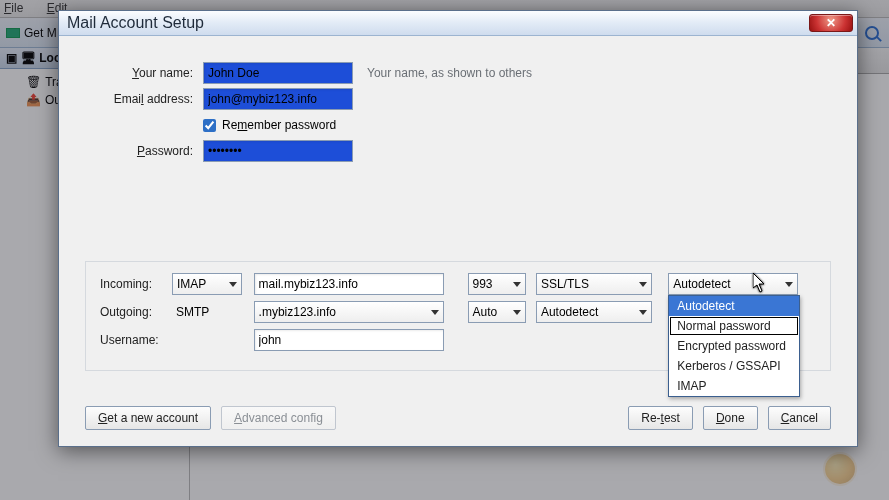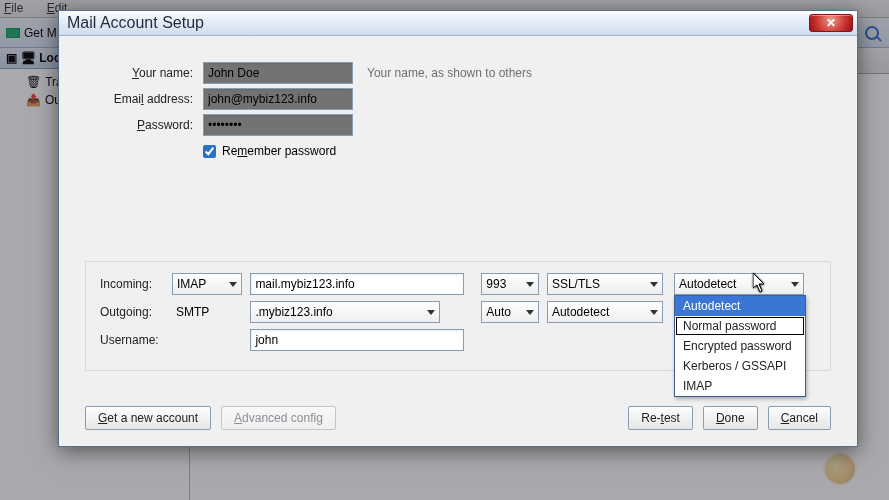--- a/index.html
+++ b/index.html
@@ -29,39 +29,39 @@
 .titlebar { height:25px; background: linear-gradient(#fbfdff,#e2ebf6 50%,#cfdcee); border-bottom:1px solid #9cb4d0; display:flex; align-items:center; padding:0 4px 0 8px; }
 .titlebar .title { color:#1f2b3a; font-size:16px; }
 .titlebar .spacer { flex:1; }
 .titlebar .closebtn { width:44px; height:18px; border-radius:3px; background: radial-gradient(circle at 50% 30%, #e98,#c33 60%,#911); border:1px solid #7a1818; display:flex; align-items:center; justify-content:center; color:#fff; font-weight:bold; font-size:10px; box-shadow: inset 0 1px 0 rgba(255,255,255,0.4);}
 .dlg-body { position:absolute; top:25px; left:0; right:0; bottom:0; padding:16px 26px; }
 
 .form-top { margin-top:8px; }
 .row { display:flex; align-items:center; height:26px; }
 .row .lbl { width:118px; text-align:right; padding-right:10px; color:#222; }
 .row .lbl u { text-decoration: underline; }
-.row input[type=text], .row input[type=password] { width:150px; height:22px; border:1px solid #8a9cb3; background:#737373; padding:2px 4px; box-shadow: inset 1px 1px 2px rgba(0,0,0,0.08);}
+.row input[type=text], .row input[type=password] { width:150px; height:22px; border:1px solid #8a9cb3; background:#1d4ed8; padding:2px 4px; box-shadow: inset 1px 1px 2px rgba(0,0,0,0.08);}
 .row .hint { margin-left:14px; color:#6a6f75; }
 .row.chk { padding-left:118px; }
 .row.chk input { margin-right:6px; accent-color:#2d6fc6;}
 .row.chk label u { text-decoration: underline; }
 
 
 .srvblock { position:absolute; left:26px; right:26px; top:225px; border:1px solid #d5d9de; padding:8px 14px 16px; }
 .srvblock table { width:100%; border-collapse:collapse; }
 .srvblock th { text-align:left; font-weight:normal; color:#444; padding-bottom:4px; }
 .srvblock td { padding:3px 4px 3px 0; vertical-align:middle; }
 .srvblock td.lbl2 { width:72px; text-align:left; color:#222; }
 select, .combo { height:22px; border:1px solid #8a9cb3; background:linear-gradient(#fff,#eee); padding:1px 4px; }
 .combo { display:flex; align-items:center; justify-content:space-between; }
 .combo .arr { width:0;height:0;border-left:4px solid transparent;border-right:4px solid transparent;border-top:5px solid #333; margin-left:6px;}
 input.txt2 { height:22px; border:1px solid #8a9cb3; background:#fff; padding:2px 4px; box-shadow: inset 1px 1px 2px rgba(0,0,0,0.08);}
 
 .col-proto { width:70px; }
-.col-host { width:214px; }
+.col-host { width:190px; }
 .col-port { width:58px; }
 .col-ssl { width:116px; }
 
 
 .authcombo { position:relative; width:130px; }
 .authcombo .combo { width:100%; }
 .dropdown { position:absolute; top:22px; left:0; width:132px; border:1px solid #3b5f8f; background:#fff; z-index:50; box-shadow: 1px 2px 4px rgba(0,0,0,0.3);}
 .dropdown .opt { padding:3px 8px; color:#222; }
 .dropdown .opt.hl { background:#3a76d4; color:#fff; }
 .dropdown .opt.sel { border:1px solid #000; margin:1px; padding:1px 6px; }
@@ -134,27 +134,27 @@
     <div class="form-top">
       <div class="row">
         <div class="lbl"><u>Y</u>our name:</div>
         <input type="text" value="John Doe" style="">
         <div class="hint">Your name, as shown to others</div>
       </div>
       <div class="row">
         <div class="lbl">Emai<u>l</u> address:</div>
         <input type="text" value="john@mybiz123.info" style="">
       </div>
+      <div class="row chk">
+        <input type="checkbox" checked="" style="">
+        <label>Re<u>m</u>ember password</label>
+      </div>
       <div class="row">
         <div class="lbl"><u>P</u>assword:</div>
         <input type="password" value="••••••••" style="">
-      </div>
-      <div class="row chk">
-        <input type="checkbox" checked="" style="">
-        <label>Re<u>m</u>ember password</label>
       </div>
     </div>
 
     <div class="srvblock">
       <table>
         <tbody>
         <tr>
           <td class="lbl2">Incoming:</td>
           <td>
                 <div class="combo col-proto">

